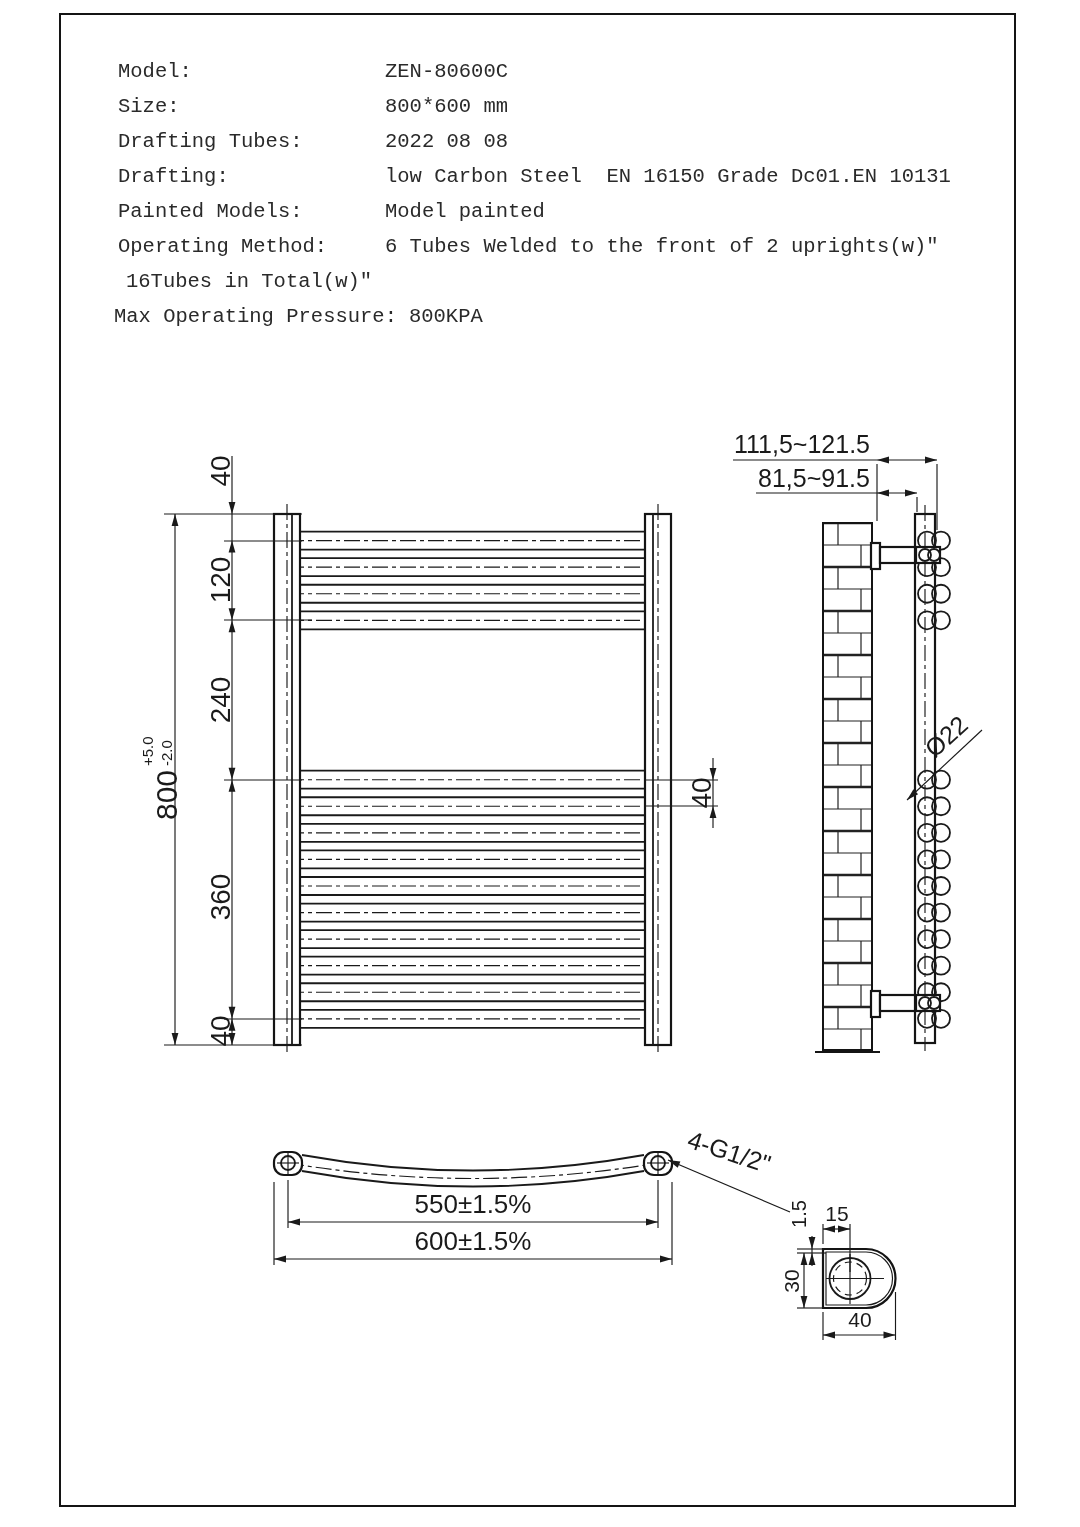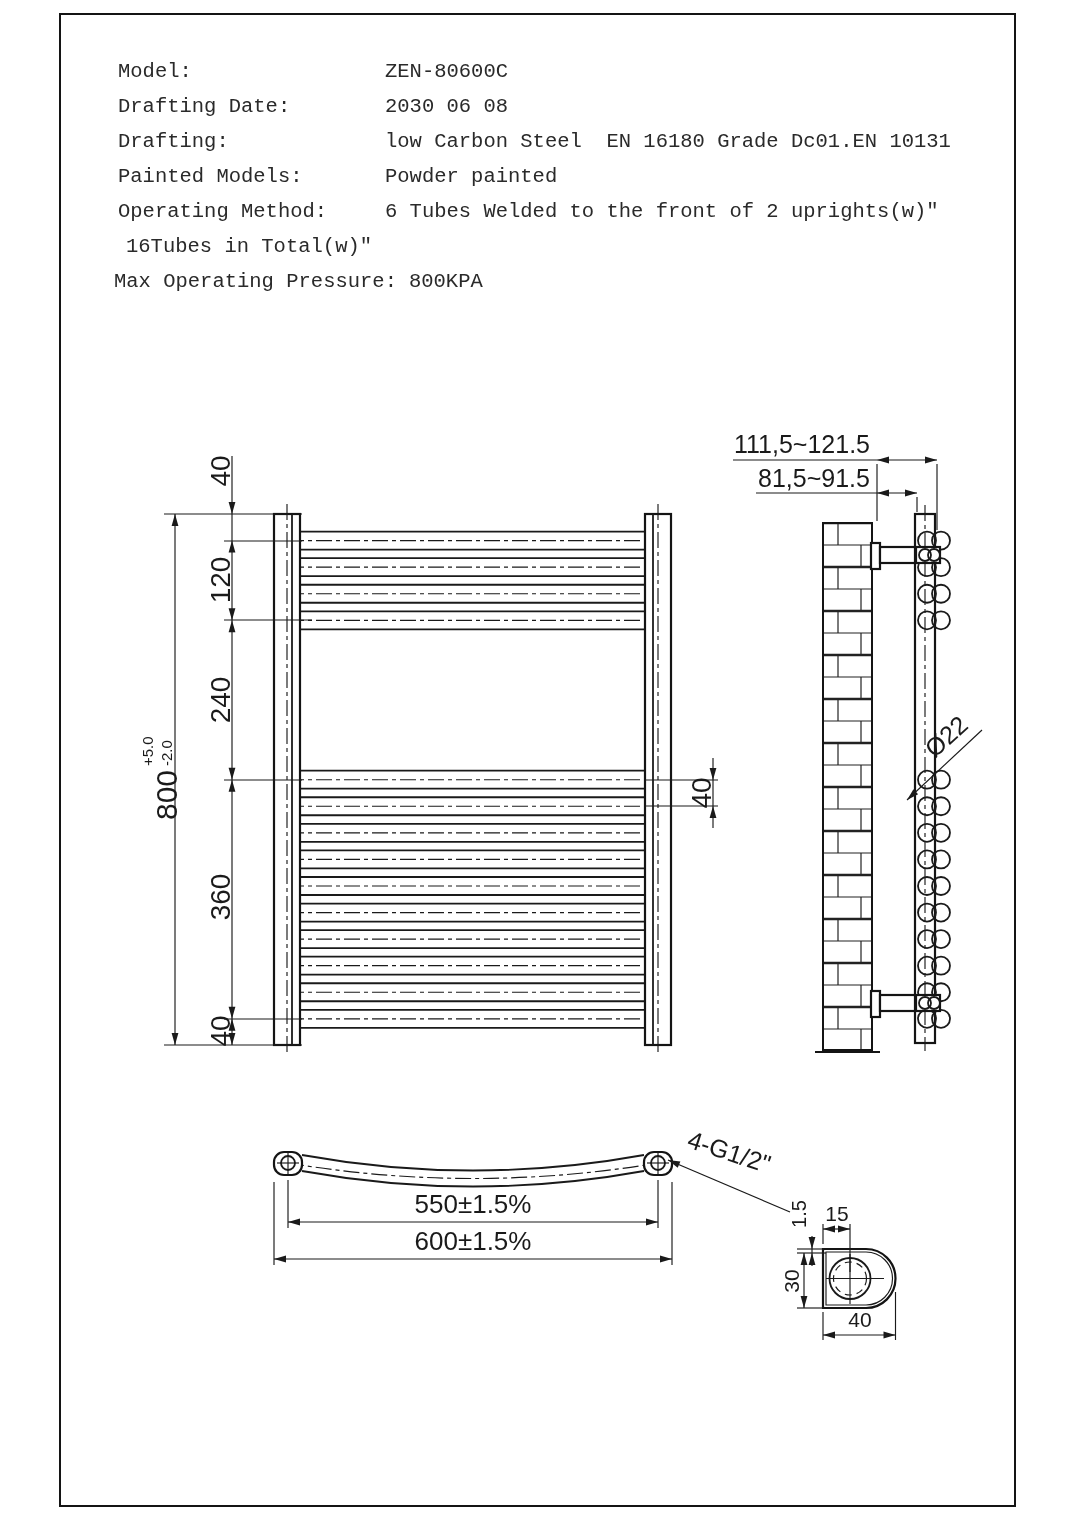--- a/index.html
+++ b/index.html
@@ -23,23 +23,24 @@
   .cl{stroke:#1a1a1a;stroke-width:1.15;fill:none;stroke-dasharray:16 4 4 4;}
   .arr{fill:#1a1a1a;stroke:none;}
 </style>
 </head>
 <body>
 
 <div class="frame"></div>
 
 <div class="specs">
   <div class="srow"><span class="lab">Model:</span><span class="val">ZEN-80600C</span></div>
-  <div class="srow"><span class="lab">Drafting Date:</span><span class="val">2030 06 08</span></div>
-  <div class="srow"><span class="lab">Drafting:</span><span class="val">low Carbon Steel  EN 16180 Grade Dc01.EN 10131</span></div>
-  <div class="srow"><span class="lab">Painted Models:</span><span class="val">Powder painted</span></div>
+  <div class="srow"><span class="lab">Size:</span><span class="val">800*600 mm</span></div>
+  <div class="srow"><span class="lab">Drafting Tubes:</span><span class="val">2022 08 08</span></div>
+  <div class="srow"><span class="lab">Drafting:</span><span class="val">low Carbon Steel  EN 16150 Grade Dc01.EN 10131</span></div>
+  <div class="srow"><span class="lab">Painted Models:</span><span class="val">Model painted</span></div>
   <div class="srow"><span class="lab">Operating Method:</span><span class="val">6 Tubes Welded to the front of 2 uprights(w)"</span></div>
   <div class="srow full"><span class="val">16Tubes in Total(w)"</span></div>
   <div class="srow full"><span class="lab2">Max Operating Pressure:</span><span class="val">800KPA</span></div>
 </div>
 
 <svg width="1080" height="1527" viewBox="0 0 1080 1527">
   <defs>
     <pattern id="brick" x="823" y="523" width="49" height="44" patternUnits="userSpaceOnUse">
       <rect x="0" y="0" width="49" height="44" fill="#fff"></rect>
       <path d="M0,0.6 H49 M0,22 H49 M0,43.4 H49 M15,0 V22 M38,22 V44" stroke="#222" stroke-width="1.2" fill="none"></path>

